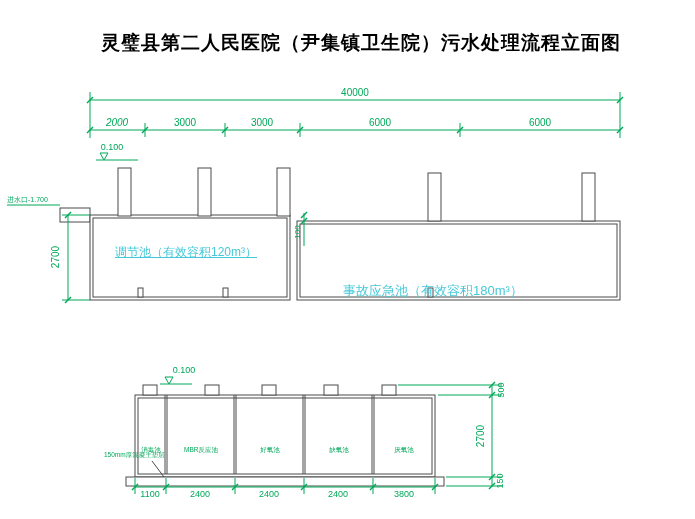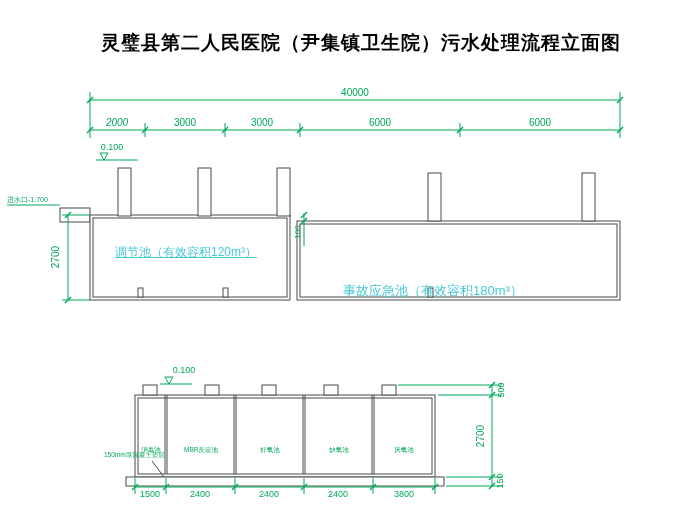--- a/index.html
+++ b/index.html
@@ -164,21 +164,21 @@
   <span class="t c green d9" style="left:184px;top:370px;">0.100</span>
 
   <span class="t green d6" style="left:104px;top:452px;">150mm厚混凝土垫层</span>
 
   <span class="t c green d6" style="left:151px;top:450px;">消毒池</span>
   <span class="t c green d6" style="left:201px;top:450px;">MBR反应池</span>
   <span class="t c green d6" style="left:270px;top:450px;">好氧池</span>
   <span class="t c green d6" style="left:339px;top:450px;">缺氧池</span>
   <span class="t c green d6" style="left:404px;top:450px;">厌氧池</span>
 
-  <span class="t c green d9" style="left:150px;top:494px;">1500</span>
+  <span class="t c green d9" style="left:150px;top:494px;">1100</span>
   <span class="t c green d9" style="left:200px;top:494px;">2400</span>
   <span class="t c green d9" style="left:269px;top:494px;">2400</span>
   <span class="t c green d9" style="left:338px;top:494px;">2400</span>
   <span class="t c green d9" style="left:404px;top:494px;">3800</span>
 
   <span class="t v green d9" style="left:501px;top:390px;">500</span>
   <span class="t v green d10" style="left:481px;top:436px;">2700</span>
   <span class="t v green d9" style="left:500px;top:481px;">150</span>
 
 </div>

